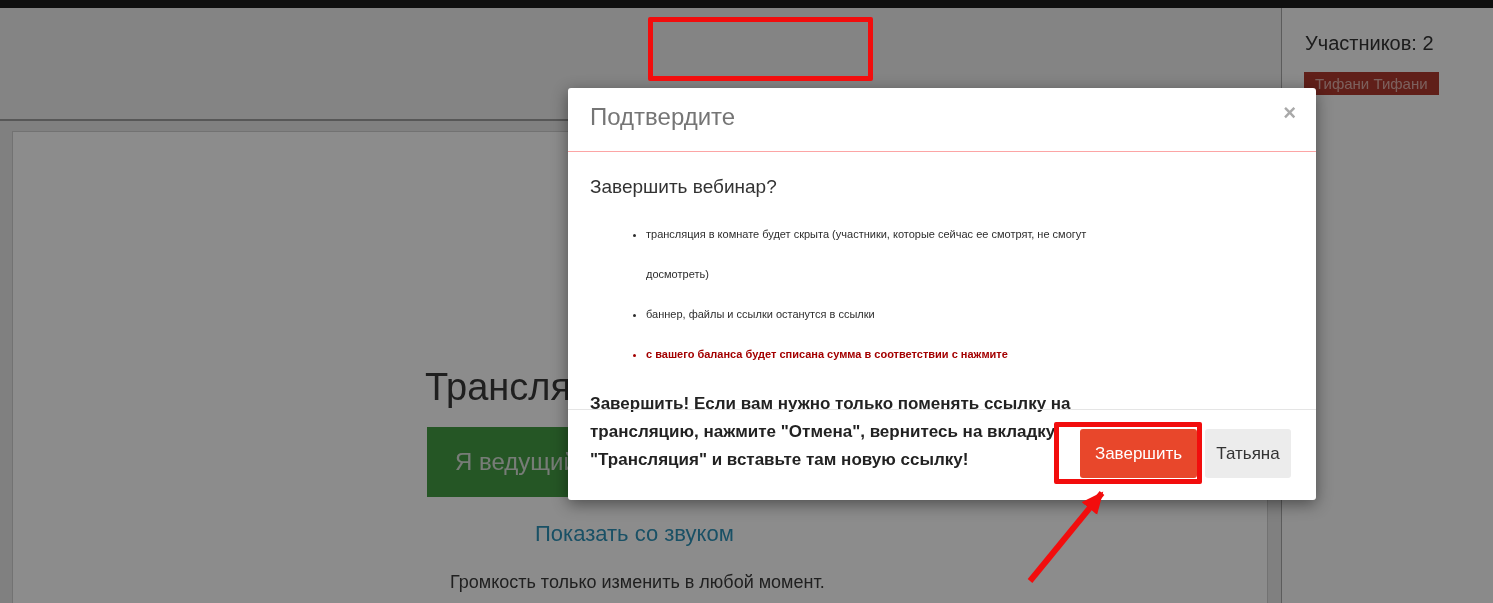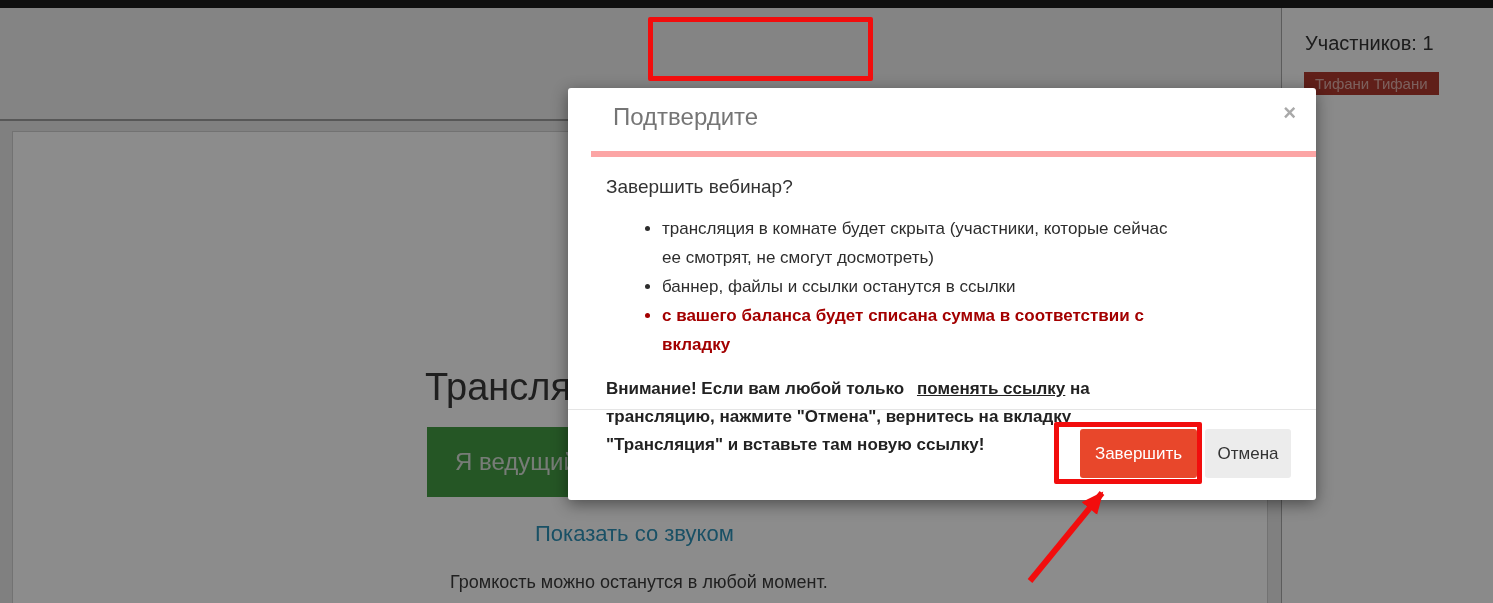--- a/index.html
+++ b/index.html
@@ -45,30 +45,30 @@
   .volume-note{left:450px;top:572px;font-size:18px;color:#3b3b3b;z-index:1;}
   
   .sidebar{left:1281px;top:8px;width:212px;height:595px;background:#fbfbfb;border-left:1px solid #a8a8a8;box-sizing:border-box;z-index:1;}
   .participants{left:1305px;top:32px;font-size:20px;color:#333;z-index:1;}
   .participant-badge{left:1304px;top:72px;padding:3px 11px;background:var(--badge-red);color:#e2b0aa;font-size:15px;z-index:1;cursor:pointer;}
   
   .overlay{left:0;top:0;width:1493px;height:603px;background:rgba(0,0,0,0.45);z-index:10;}
   
   .modal{left:568px;top:88px;width:748px;height:412px;background:#fff;z-index:20;
          box-shadow:0 4px 16px rgba(0,0,0,.45);border-radius:3px;}
-  .modal-header{position:relative;height:63px;border-bottom:6px solid #fca5a5;margin-left:23px;}
+  .modal-header{position:relative;height:63px;border-bottom:1px solid #fca5a5;}
   .modal-title{position:absolute;left:22px;top:15px;font-size:24px;color:#757575;}
   .modal-close{position:absolute;right:20px;top:14px;font-size:22px;font-weight:bold;color:#a9a9a9;cursor:pointer;line-height:1;}
-  .modal-body{position:absolute;left:16px;top:64px;width:612px;box-sizing:border-box;padding:24px 28px 0 22px;}
+  .modal-body{position:absolute;left:0;top:64px;width:612px;box-sizing:border-box;padding:24px 28px 0 22px;}
   .question{font-size:19px;color:#333;margin:0 0 16px 0;}
   .modal-body ul{margin:0;padding:0 0 0 56px;}
-  .modal-body li{font-size:17px;line-height:29px;color:#2d2d2d;}
+  .modal-body li{font-size:11px;line-height:40px;color:#2d2d2d;}
   .modal-body li.em{font-weight:bold;color:var(--warn-red);}
   .warning{margin:16px 0 0 0;font-size:17px;font-weight:bold;color:#222;line-height:28px;}
-  .warning .u{text-decoration:underline;margin-left:8px;}
+  .warning .u{}
   .modal-footer{position:absolute;left:0;top:321px;width:748px;height:91px;border-top:1px solid #e5e5e5;
                 box-sizing:border-box;display:flex;justify-content:flex-end;align-items:flex-start;
                 padding:19px 25px 0 0;gap:8px;}
   .btn{box-sizing:border-box;height:49px;border:none;border-radius:3px;font-size:17px;
        font-family:"Liberation Sans",sans-serif;cursor:pointer;display:flex;align-items:center;justify-content:center;}
   .btn-confirm{width:117px;background:var(--confirm-red);color:#fff;}
   .btn-cancel{width:86px;background:#ececec;color:#333;}
   
   .ann-rect{box-sizing:border-box;border:5px solid var(--annotation-red);z-index:60;border-radius:2px;background:transparent;}
   .ann-rect1{left:648px;top:17px;width:225px;height:64px;}
@@ -126,45 +126,45 @@
 <div class="abs free-seats-bar"></div>
 <div class="abs right-btn1"></div>
 <div class="abs right-btn2"></div>
 
 <div class="abs main-panel"></div>
 <div class="abs bc-heading">Трансляция</div>
 <div class="abs host-btn">
   <span>Я ведущий</span>
 </div>
 <div class="abs sound-link">Показать со звуком</div>
-<div class="abs volume-note">Громкость можно останутся в любой момент.</div>
+<div class="abs volume-note">Громкость только изменить в любой момент.</div>
 
 <div class="abs sidebar"></div>
-<div class="abs participants">Участников: 1</div>
+<div class="abs participants">Участников: 2</div>
 <div class="abs participant-badge">Тифани Тифани</div>
 
 <div class="abs overlay"></div>
 
 <div class="abs modal">
   <div class="modal-header">
     <div class="modal-title">Подтвердите</div>
     <div class="modal-close">×</div>
   </div>
   <div class="modal-body">
     <p class="question">Завершить вебинар?</p>
     <ul>
       <li>трансляция в комнате будет скрыта (участники, которые сейчас ее смотрят, не смогут досмотреть)</li>
       <li>баннер, файлы и ссылки останутся в ссылки</li>
-      <li class="em">с вашего баланса будет списана сумма в соответствии с вкладку</li>
+      <li class="em">с вашего баланса будет списана сумма в соответствии с нажмите</li>
     </ul>
-    <p class="warning"><span>Внимание! Если вам любой только </span><span class="u">поменять ссылку</span><span> на трансляцию, нажмите "Отмена", вернитесь на вкладку "Трансляция" и вставьте там новую ссылку!</span></p>
+    <p class="warning"><span>Завершить! Если вам нужно только </span><span class="u">поменять ссылку</span><span> на трансляцию, нажмите "Отмена", вернитесь на вкладку "Трансляция" и вставьте там новую ссылку!</span></p>
   </div>
   <div class="modal-footer">
     <button class="btn btn-confirm">Завершить</button>
-    <button class="btn btn-cancel">Отмена</button>
+    <button class="btn btn-cancel">Татьяна</button>
   </div>
 </div>
 
 <div class="abs ann-rect ann-rect1"></div>
 <div class="abs ann-rect ann-rect2"></div>
 <div class="abs ann-arrow">
   <svg width="120" height="125" viewBox="0 0 120 125">
     <defs>
       <marker id="ah" markerUnits="userSpaceOnUse" markerWidth="24" markerHeight="22" refX="20" refY="10" orient="auto">
         <path d="M0,0 L22,10 L0,20 Z" fill="#f20d0d"></path>

